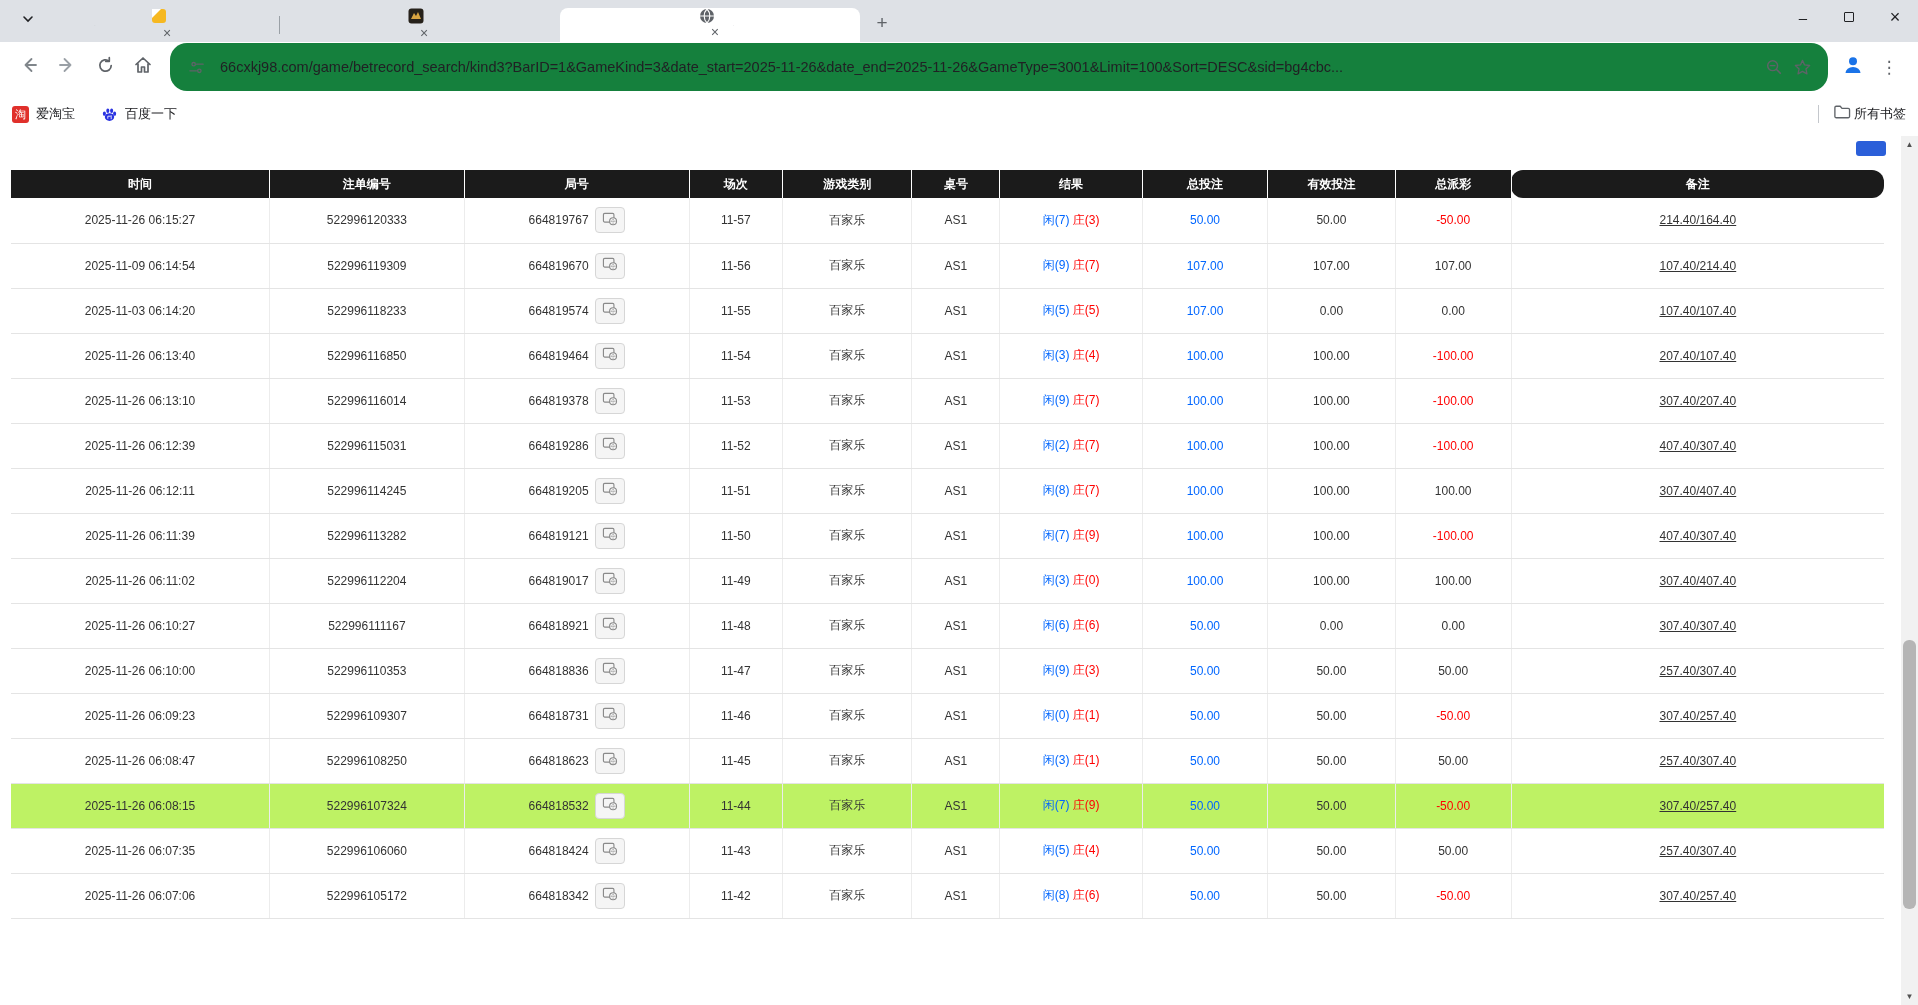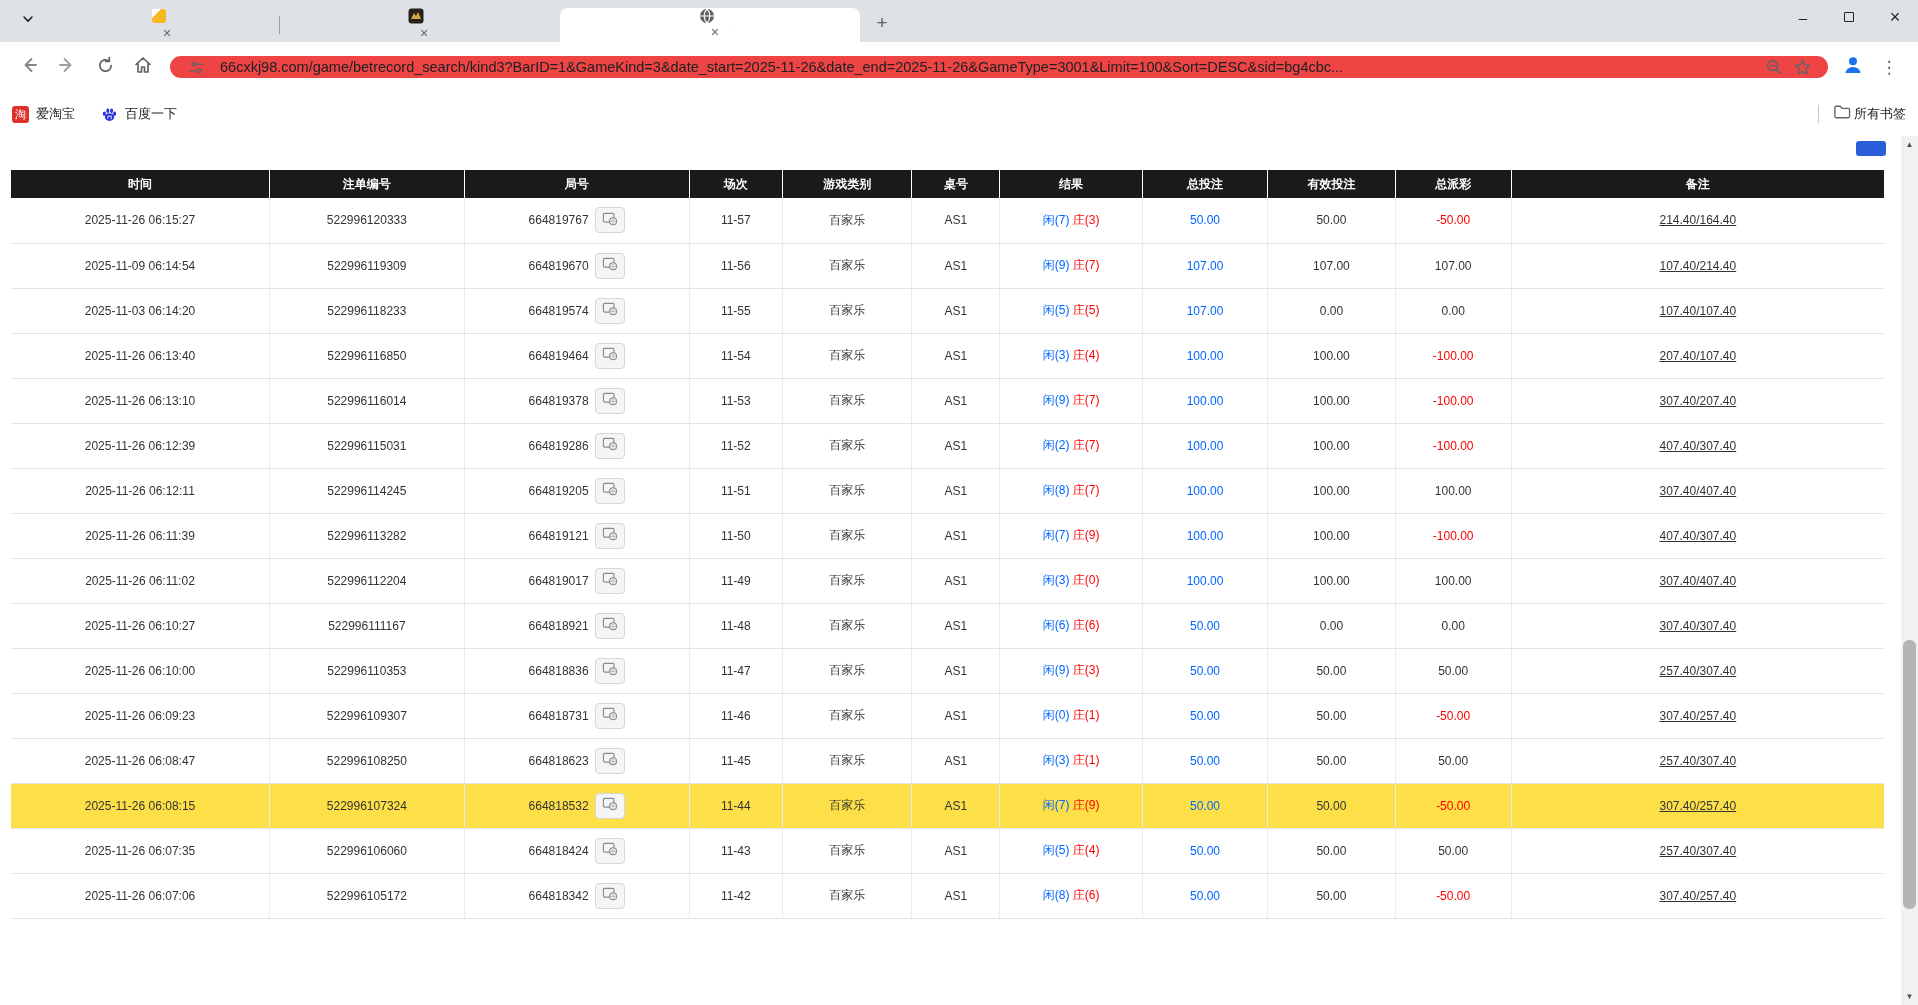--- a/index.html
+++ b/index.html
@@ -20,45 +20,45 @@
   .tab2 { width: 278px; margin-left: 2px; }
   .tab3 { width: 344px; margin-left: 2px; font-family: Liberation Mono, monospace; }
   .new-tab { width: 28px; height: 28px; margin: 0 0 5px 8px; border-radius: 50%; display: flex; align-items: center; justify-content: center; font-size: 19px; color: #5f6368; cursor: pointer; }
   .window-controls { position: absolute; right: 0; top: 0; height: 34px; display: flex; }
   .win-btn { width: 46px; height: 34px; display: flex; align-items: center; justify-content: center; color: #202124; font-size: 15px; cursor: pointer; }
   .maximize-box { width: 10px; height: 10px; border: 1.2px solid #202124; border-radius: 1px; }
 
   
   .toolbar { height: 50px; background: #fff; display: flex; align-items: center; padding: 0 10px; }
   .nav-btn { width: 34px; height: 34px; border-radius: 50%; display: flex; align-items: center; justify-content: center; margin: 0 2px; cursor: pointer; flex: 0 0 auto; }
-  .omnibox { flex: 1 1 auto; height: 22px; background: #ef4444; border-radius: 17px; display: flex; align-items: center; padding: 0 12px; margin: 0 8px; min-width: 0; }
+  .omnibox { flex: 1 1 auto; height: 48px; background: #15803d; border-radius: 17px; display: flex; align-items: center; padding: 0 12px; margin: 0 8px; min-width: 0; }
   .omnibox .url-text { flex: 1 1 auto; font-size: 14.5px; color: #202124; white-space: nowrap; overflow: hidden; }
   .omni-icon { width: 28px; height: 28px; display: flex; align-items: center; justify-content: center; border-radius: 50%; cursor: pointer; flex: 0 0 auto; }
   .avatar-btn { width: 34px; height: 34px; display: flex; align-items: center; justify-content: center; border-radius: 50%; cursor: pointer; }
 
   
   .bookmarks-bar { height: 44px; background: #fff; display: flex; align-items: center; padding: 0 12px; }
   .bookmark { display: flex; align-items: center; margin-right: 26px; cursor: pointer; }
   .bookmark .b-icon { width: 17px; height: 17px; margin-right: 7px; }
   .bookmark .b-label { font-size: 13px; color: #202124; }
   .bookmarks-spacer { flex: 1; }
   .bookmarks-divider { width: 1px; height: 18px; background: #c4c7cc; margin-right: 14px; }
   .all-bookmarks { display: flex; align-items: center; cursor: pointer; }
   .all-bookmarks .b-label { font-size: 13px; color: #202124; margin-left: 3px; }
 
   
   .content { position: relative; height: 869px; background: #fff; overflow: hidden; }
   .partial-blue { position: absolute; top: 5px; right: 32px; width: 30px; height: 15px; background: #2b5fd9; border-radius: 3px; }
 
   .bet-table { border-collapse: collapse; table-layout: fixed; width: 1873px; margin: 34px 0 0 11px; }
   .bet-table th { background: #1b1b1b; color: #fff; font-size: 12px; font-weight: bold; height: 28px; border-right: 1px solid #fff; text-align: center; }
-  .bet-table th:last-child { border-right: none; }
+  .bet-table th:last-child { border-right: none; border-radius: 12px; }
   .bet-table td { font-size: 12px; color: #333; text-align: center; height: 45px; border-bottom: 1px solid #e4e4e4; border-right: 1px solid #ececec; background: #fff; }
   .bet-table td:last-child { border-right: none; text-decoration: underline; }
-  tr.highlight td { background: #fde047; }
+  tr.highlight td { background: #bef264; }
   .res-player { color: #0066ff; }
   .res-banker { color: #ff0000; }
   .total-bet-link { color: #0066ff; cursor: pointer; }
   td.neg, .neg { color: #ff0000 !important; }
   .round-wrap { display: inline-flex; align-items: center; gap: 6px; }
   .video-btn { width: 30px; height: 26px; background: #f5f5f5; border: 1px solid #d6d6d6; border-radius: 4px; display: inline-flex; align-items: center; justify-content: center; cursor: pointer; }
   .footer-row td { background: #999999; color: #fff; font-size: 12px; font-weight: bold; height: 33px; border: 2px solid #fff; }
   .footer-row td.neg { color: #ff0000; }
 
   

